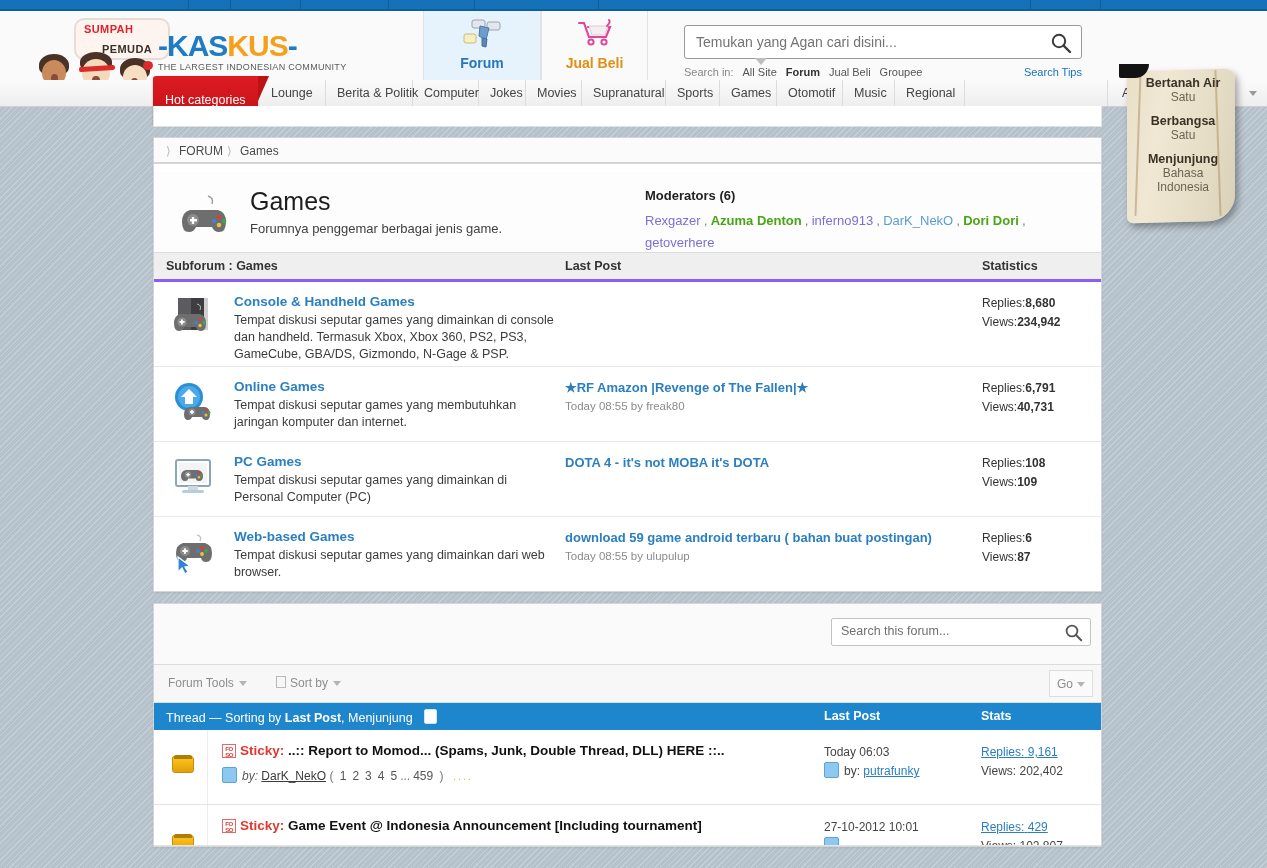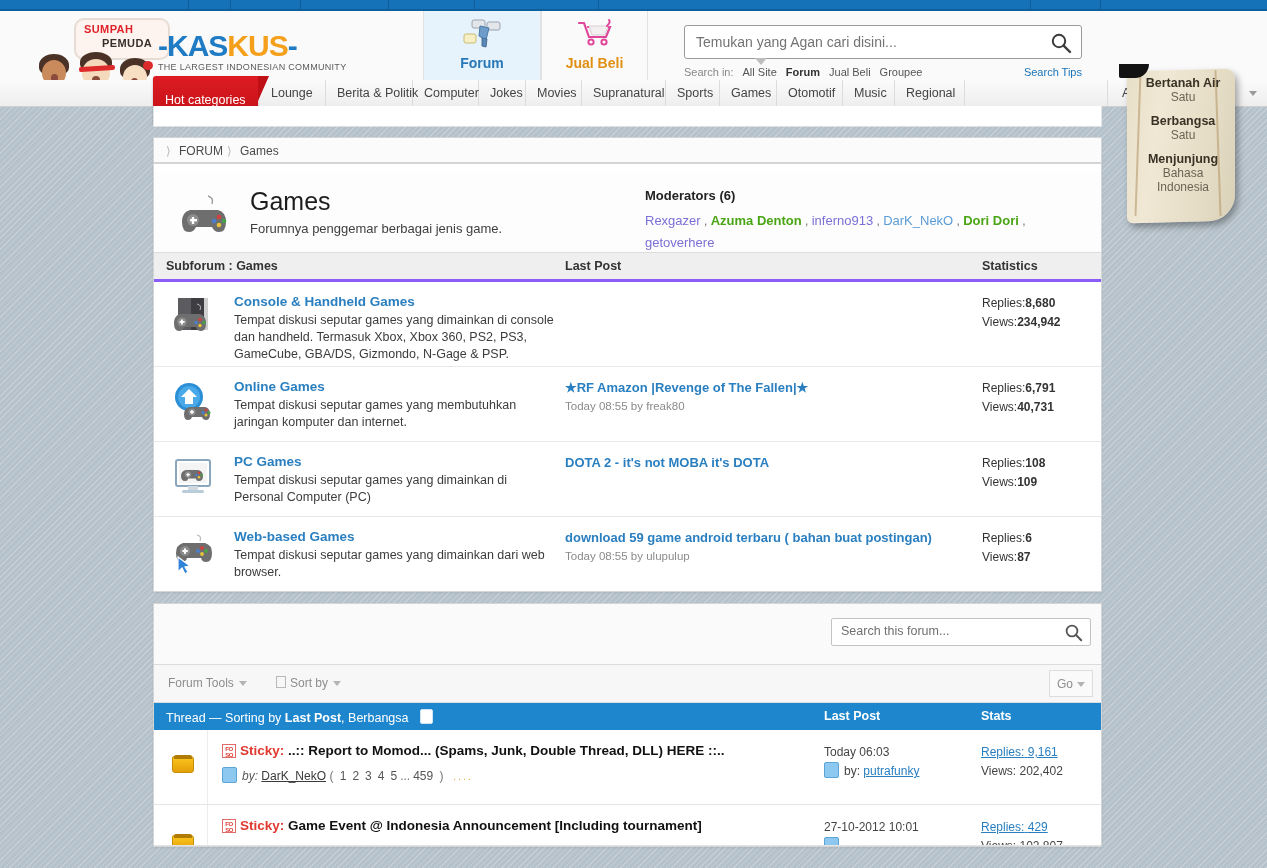--- a/index.html
+++ b/index.html
@@ -17,21 +17,21 @@
   #browser-strip .under{position:absolute;left:0;top:9px;width:1267px;height:2px;background:#0d5f9c;}
 
   
   #header{position:absolute;top:11px;left:0;width:1267px;height:69px;background:#fafafa;border-bottom:1px solid #d9d9d9;}
   #header-inner{position:relative;width:1267px;height:69px;}
 
   .mascots{position:absolute;left:36px;top:9px;width:118px;height:78px;}
   .bubble{position:absolute;left:38px;top:-2px;width:92px;height:38px;background:#fdf4ef;border:2px solid #e6dcd4;border-radius:10px;}
   .bubble:after{content:"";position:absolute;left:14px;bottom:-9px;width:0;height:0;border-left:7px solid transparent;border-right:9px solid transparent;border-top:10px solid #fdf4ef;}
   .bubble .l1{position:absolute;left:8px;top:3px;font-size:11px;font-weight:bold;color:#e0222b;letter-spacing:.4px;}
-  .bubble .l2{position:absolute;left:26px;top:17px;font-size:11px;font-weight:bold;color:#3a2f28;letter-spacing:.4px;}
+  .bubble .l2{position:absolute;left:26px;top:23px;font-size:11px;font-weight:bold;color:#3a2f28;letter-spacing:.4px;}
   .kid{position:absolute;bottom:0;}
   .kid .head{position:absolute;border-radius:50%;}
   .kid .body{position:absolute;bottom:0;background:#dd2b2b;border-radius:8px 8px 3px 3px;}
   .kid .hair{position:absolute;border-radius:50% 50% 40% 40%;}
   .kid .mouth{position:absolute;background:#8a4a3c;border-radius:50%;}
 
   .logo{position:absolute;left:158px;top:20px;}
   .logo .word{font-size:30px;font-weight:bold;letter-spacing:-1px;line-height:30px;}
   .logo .kas{color:#1e7bc4;}
   .logo .kus{color:#f5a01b;}
@@ -415,21 +415,21 @@
               <circle cx="31.6" cy="19" r="1.3" fill="#49a04b"></circle>
             <circle cx="26.5" cy="19" r="1.3" fill="#4a7fd0"></circle>
               <circle cx="29" cy="21.2" r="1.3" fill="#e8c43a"></circle>
           </svg>
         </div>
         <div class="sf-c1">
           <a href="#">PC Games</a>
           <div class="d">Tempat diskusi seputar games yang dimainkan di Personal Computer (PC)</div>
         </div>
         <div class="sf-c2">
-          <a href="#">DOTA 2 - it's not MOBA it's DOTA</a>
+          <a href="#">DOTA 4 - it's not MOBA it's DOTA</a>
         </div>
         <div class="sf-c3">
           <div><span>Replies:</span><b>108</b></div>
           <div><span>Views:</span><b>109</b></div>
         </div>
       </div>
 
       <div class="sf-row" style="min-height:74px">
         <div class="sf-ic">
           <svg width="48" height="44" viewBox="0 0 48 44">
@@ -483,21 +483,21 @@
       </div>
       <div id="btn-go">
         <span>Go</span><span class="car"></span>
       </div>
     </div>
 
     <div id="threadhead">
       <div class="t1">
         <span>Thread —</span>
         <span>Sorting by</span>
-        <b>Last Post</b><span>, Berbangsa</span>
+        <b>Last Post</b><span>, Menjunjung</span>
         <span class="sqi"></span>
       </div>
       <div class="t2">Last Post</div>
       <div class="t3">Stats</div>
     </div>
 
     <div class="th-row">
       <div class="th-sep"></div>
       <div class="th-ic">
           <div class="th-folder"></div>

